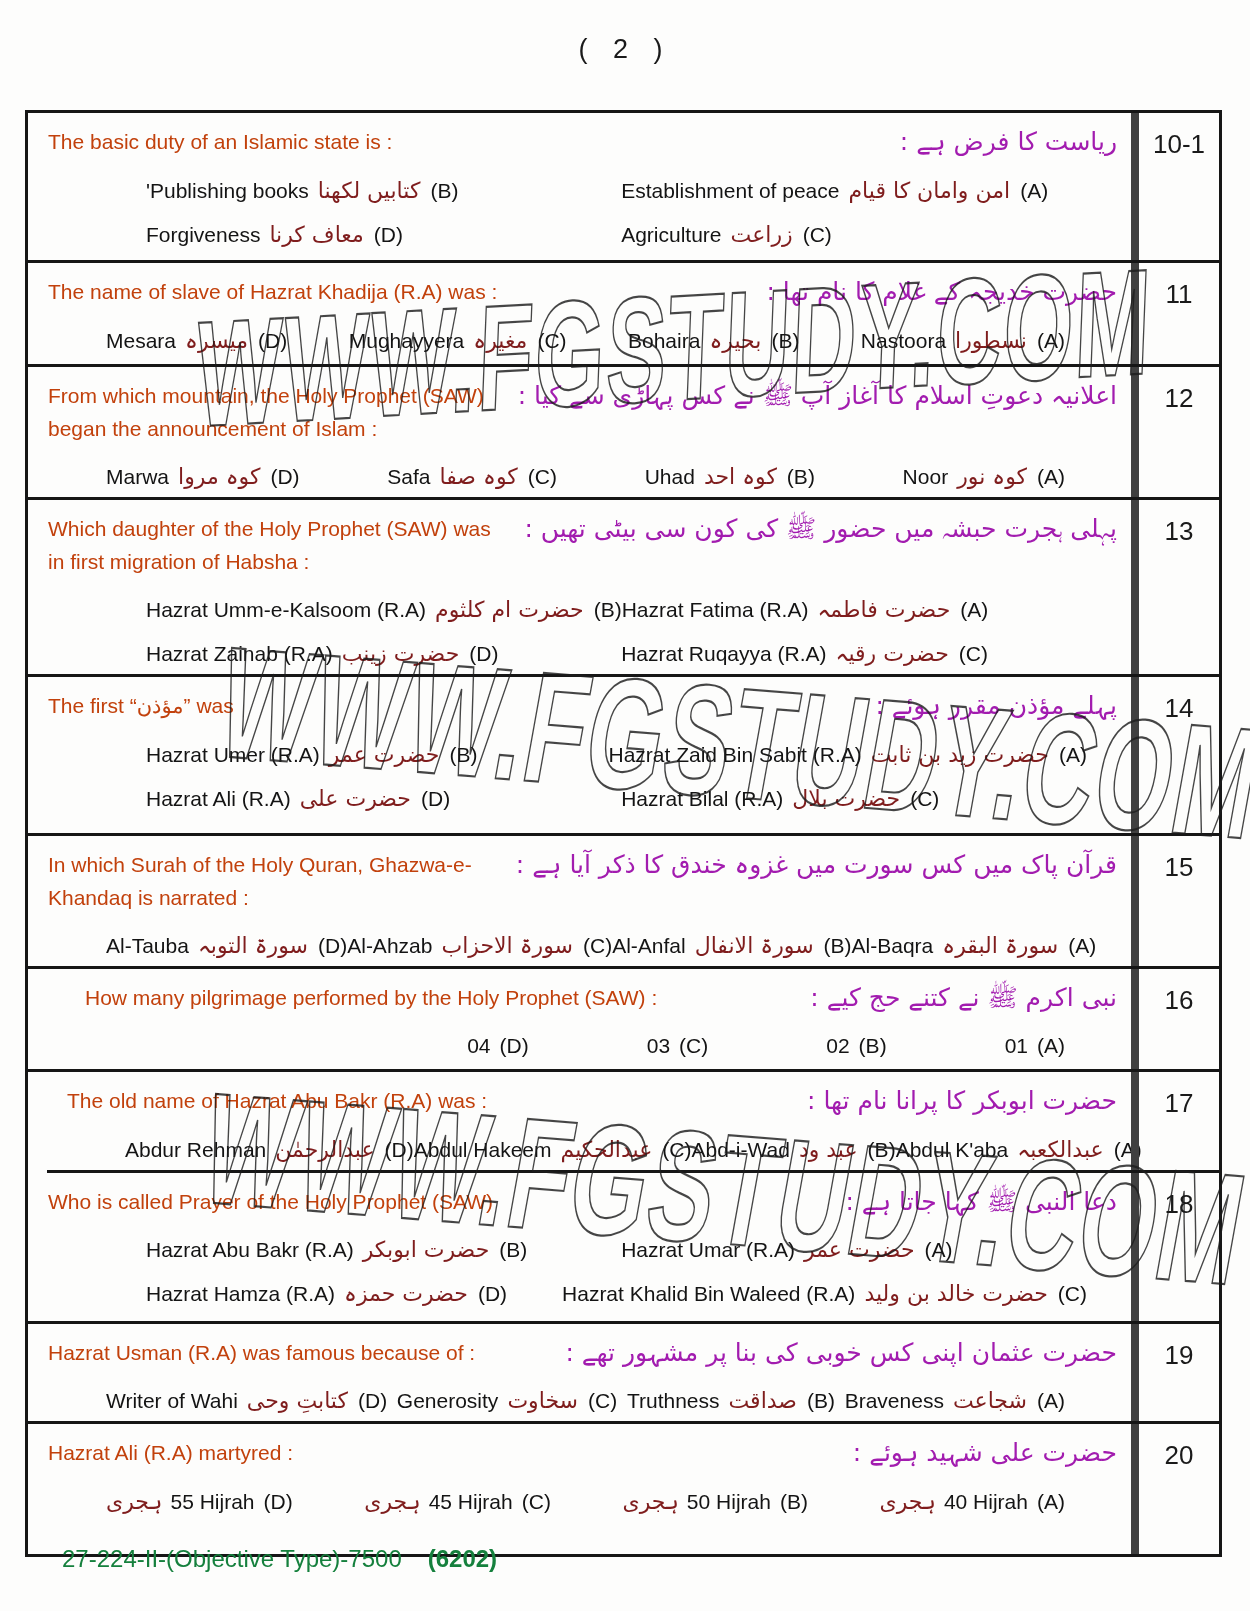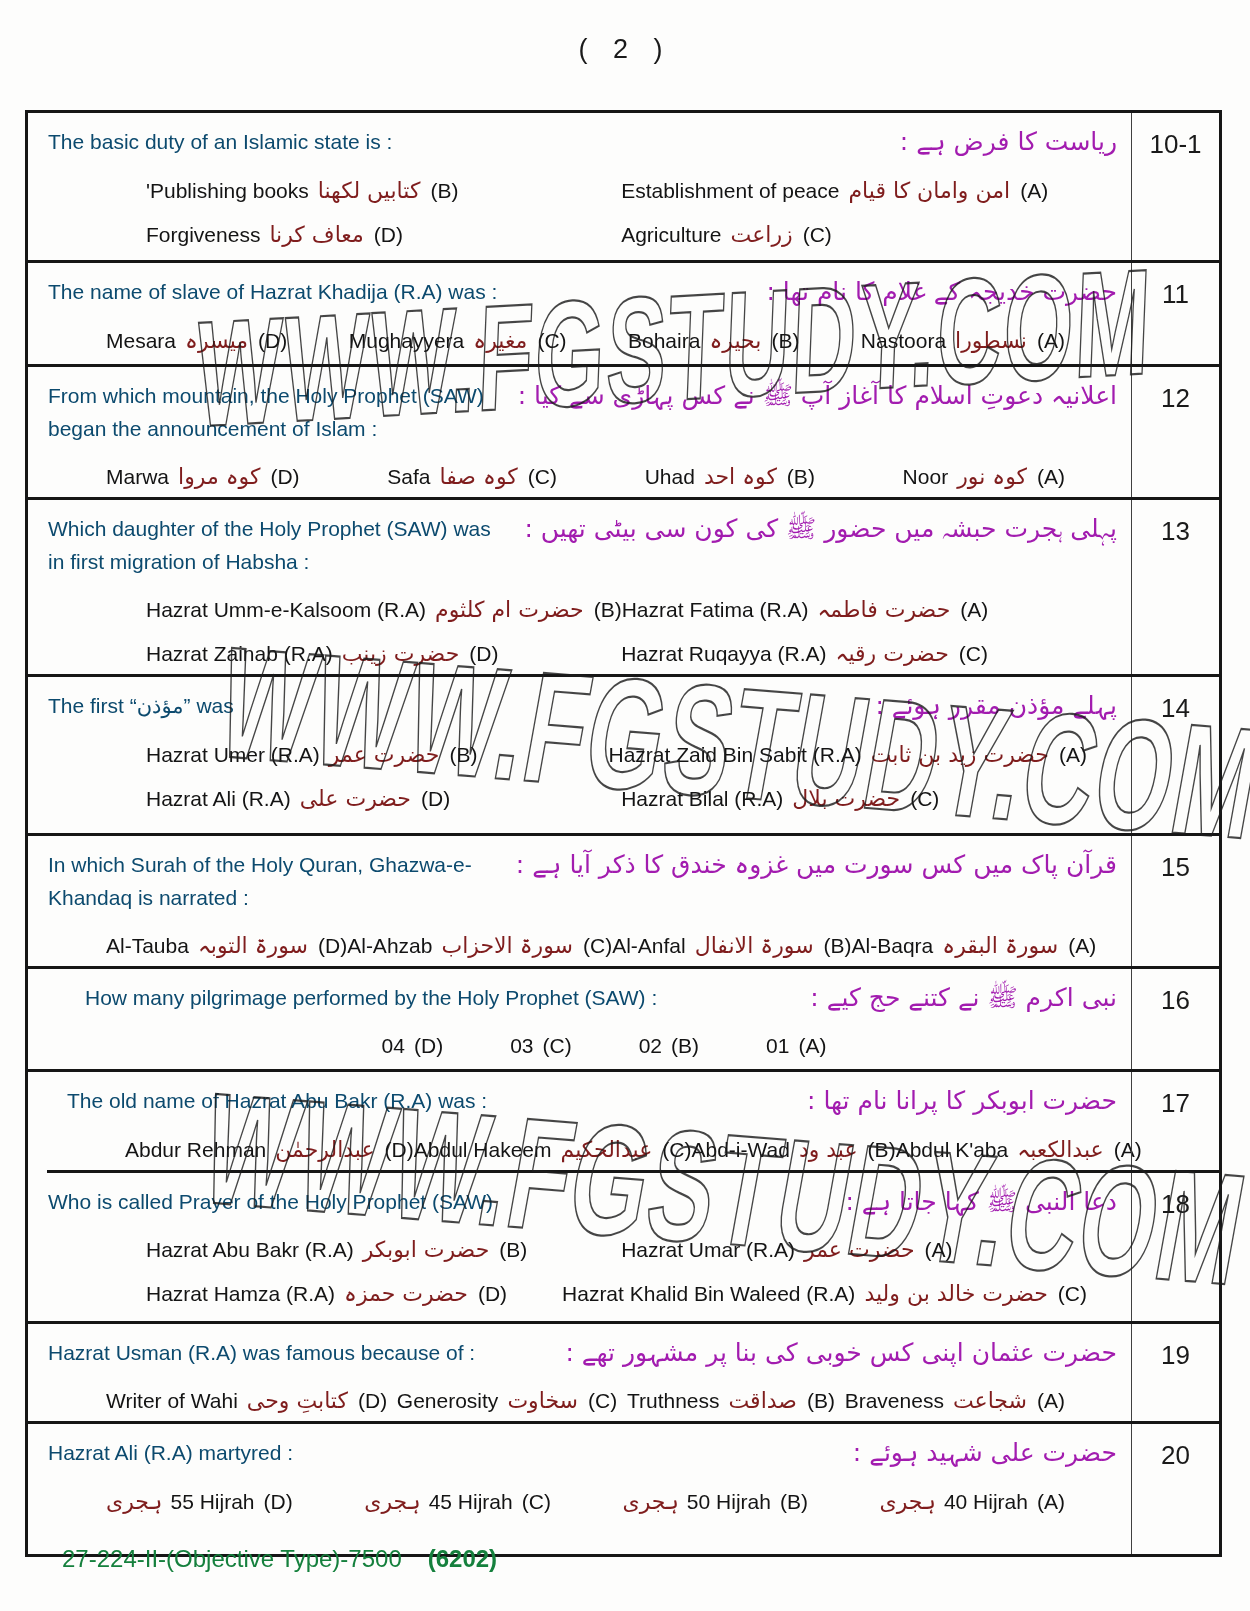--- a/index.html
+++ b/index.html
@@ -19,31 +19,31 @@
   .q-row:nth-child(4){min-height:167px;}
   .q-row:nth-child(5){min-height:159px;}
   .q-row:nth-child(6){min-height:99px;}
   .q-row:nth-child(7){min-height:103px;padding-left:37px;}
   .q-row:nth-child(8){min-height:97px;margin-left:19px;}
   .q-row:nth-child(9){min-height:151px;}
   .q-row:nth-child(10){min-height:97px;}
   .q-row:nth-child(11){min-height:130px;}
 
   .q-cell{flex:1;padding:13px 14px 8px 20px;box-sizing:border-box;min-width:0;}
-  .q-num{width:88px;flex:none;border-left:1px solid #404040;box-sizing:border-box;
+  .q-num{width:88px;flex:none;border-left:8px solid #404040;box-sizing:border-box;
     text-align:center;padding-top:16px;font-size:26px;color:#1a1a1a;}
 
   .q-head{display:flex;justify-content:space-between;align-items:flex-start;gap:18px;}
-  .q-en{font-size:21px;font-weight:500;line-height:1.55;max-width:58%;color:#0c4a6e;}
+  .q-en{font-size:21px;font-weight:500;line-height:1.55;max-width:58%;color:#c2410c;}
   .q-ur{font-size:25px;direction:rtl;font-family:"DejaVu Sans",sans-serif;
     white-space:nowrap;color:#a21caf;line-height:1.3;text-align:center;}
 
   .opts-row{display:flex;justify-content:space-between;align-items:baseline;
     padding:19px 52px 0 58px;font-size:21px;}
-  .opts-row.center{justify-content:center;gap:67px;}
+  .opts-row.center{justify-content:flex-end;gap:118px;}
   .opts-grid{display:grid;grid-template-columns:1.02fr 1fr;padding:19px 30px 0 98px;font-size:21px;}
 
   .opt{white-space:nowrap;font-weight:500;color:#141414;}
   .o-en{margin-right:9px;}
   .o-ur{font-family:"DejaVu Sans",sans-serif;direction:rtl;unicode-bidi:isolate;
     font-size:22px;margin-right:10px;color:#7f1d1d;}
   .o-ur.pre{margin-right:8px;margin-left:0;}
   .o-letter::before{content:"(";}
   .o-letter::after{content:")";}
 

